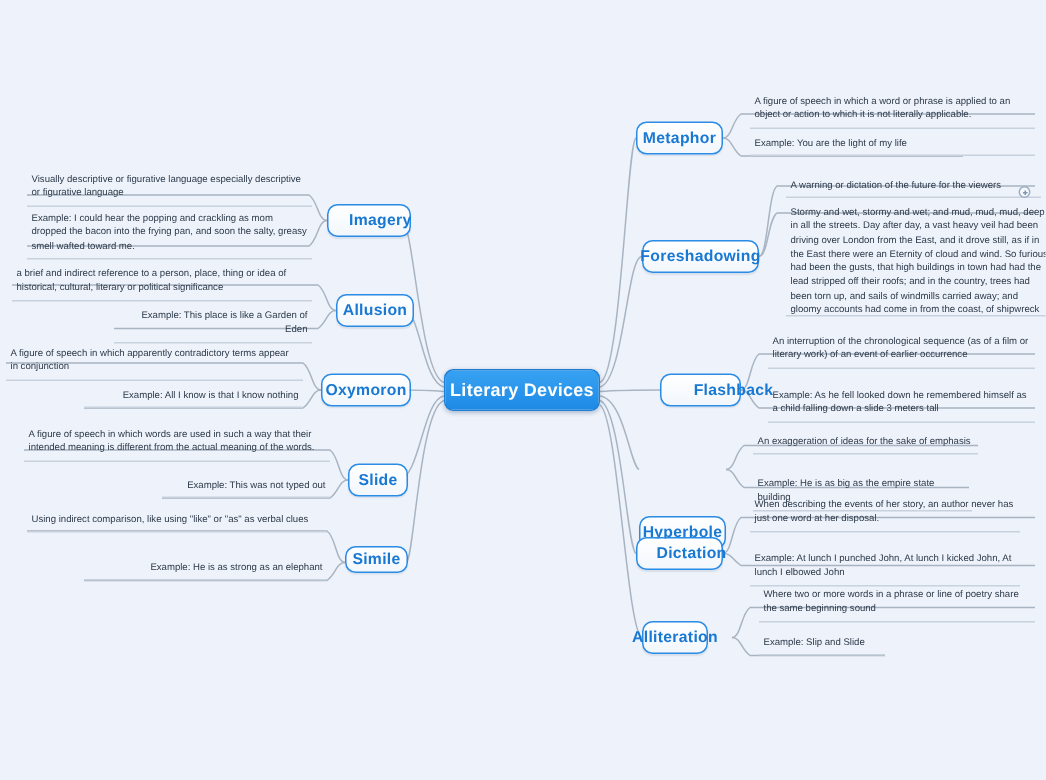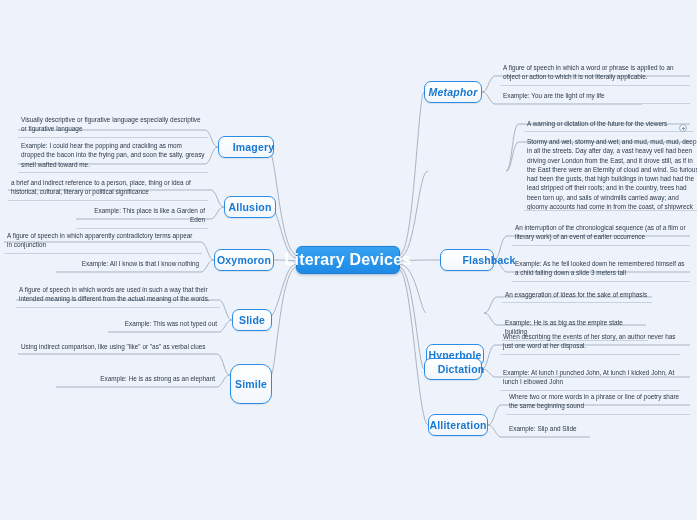--- a/index.html
+++ b/index.html
@@ -24,21 +24,21 @@
     font-size:10.5px;
     letter-spacing:.2px;
     display:flex;align-items:center;justify-content:center;
     white-space:nowrap;
     box-shadow:0 1px 1px rgba(20,60,110,.10);
   }
   .root{
     border:1px solid #1d7fd4;
     background:linear-gradient(#37a2f2,#1e8ae6);
     color:#ffffff;
-    font-size:16px;
+    font-size:12px;
     border-radius:6px;
     box-shadow:0 1px 3px rgba(20,60,110,.30);
   }
   .leaf{
     position:absolute;
     box-sizing:border-box;
     font-size:6.4px;
     line-height:1.45;
     color:#2d3a4a;
     border-bottom:1px solid #c8d2de;
@@ -130,32 +130,35 @@
   </div>
   <div class="leaf l" style="left:4px;top:229px;width:198px;">A figure of speech in which apparently contradictory terms appear in conjunction</div>
   <div class="leaf lr" style="left:56px;top:257px;width:146px;">Example: All I know is that I know nothing</div>
 
   <div class="node" style="left:232px;top:309px;width:40px;height:22px;">
     <span>Slide</span>
   </div>
   <div class="leaf l" style="left:16px;top:283px;width:204px;">A figure of speech in which words are used in such a way that their intended meaning is different from the actual meaning of the words.</div>
   <div class="leaf lr" style="left:108px;top:317px;width:112px;">Example: This was not typed out</div>
 
-  <div class="node" style="left:230px;top:364px;width:42px;height:40px;border-radius:10px;">
+  <div class="node" style="left:230px;top:364px;width:42px;height:18px;">
     <span>Simile</span>
   </div>
   <div class="leaf l" style="left:18px;top:340px;width:200px;">Using indirect comparison, like using "like" or "as" as verbal clues</div>
   <div class="leaf lr" style="left:56px;top:372px;width:162px;">Example: He is as strong as an elephant</div>
 
-  <div class="node" style="left:424px;top:81px;width:58px;height:22px;font-style:italic;">
+  <div class="node" style="left:424px;top:81px;width:58px;height:22px;">
     <span>Metaphor</span>
   </div>
   <div class="leaf r" style="left:500px;top:61px;width:190px;">A figure of speech in which a word or phrase is applied to an object or action to which it is not literally applicable.</div>
   <div class="leaf r" style="left:500px;top:89px;width:190px;">Example: You are the light of my life</div>
 
+  <div class="node" style="left:428px;top:160px;width:78px;height:22px;">
+    <span>Foreshadowing</span>
+  </div>
   <div class="leaf r" style="left:524px;top:117px;width:170px;">A warning or dictation of the future for the viewers</div>
   <div class="collapse" style="left:679px;top:124px;"></div>
   <div class="leaf r" style="left:524px;top:135px;width:178px;height:76px;overflow:hidden;">Stormy and wet, stormy and wet; and mud, mud, mud, deep in all the streets. Day after day, a vast heavy veil had been driving over London from the East, and it drove still, as if in the East there were an Eternity of cloud and wind. So furious had been the gusts, that high buildings in town had had the lead stripped off their roofs; and in the country, trees had been torn up, and sails of windmills carried away; and gloomy accounts had come in from the coast, of shipwreck and death. Violent blasts of rain had accompanied these rages of wind, and the day just closed as I sat down to read had been the worst of all.</div>
 
   <div class="node" style="left:440px;top:249px;width:54px;height:22px;padding-left:44px;">
     <span>Flashback</span>
   </div>
   <div class="leaf r" style="left:512px;top:221px;width:178px;">An interruption of the chronological sequence (as of a film or literary work) of an event of earlier occurrence</div>
   <div class="leaf r" style="left:512px;top:257px;width:178px;">Example: As he fell looked down he remembered himself as a child falling down a slide 3 meters tall</div>
 
@@ -164,19 +167,19 @@
   </div>
   <div class="leaf r" style="left:502px;top:288px;width:150px;">An exaggeration of ideas for the sake of emphasis</div>
   <div class="leaf r" style="left:502px;top:316px;width:146px;">Example: He is as big as the empire state building</div>
 
   <div class="node" style="left:424px;top:358px;width:58px;height:22px;padding-left:16px;">
     <span>Dictation</span>
   </div>
   <div class="leaf r" style="left:500px;top:330px;width:180px;">When describing the events of her story, an author never has just one word at her disposal.</div>
   <div class="leaf r" style="left:500px;top:366px;width:180px;">Example: At lunch I punched John, At lunch I kicked John, At lunch I elbowed John</div>
 
-  <div class="node" style="left:428px;top:414px;width:60px;height:22px;">
+  <div class="node" style="left:428px;top:414px;width:44px;height:22px;">
     <span>Alliteration</span>
   </div>
   <div class="leaf r" style="left:506px;top:390px;width:184px;">Where two or more words in a phrase or line of poetry share the same beginning sound</div>
   <div class="leaf r" style="left:506px;top:422px;width:84px;">Example: Slip and Slide</div>
 
 </div>
 
 </body></html>

